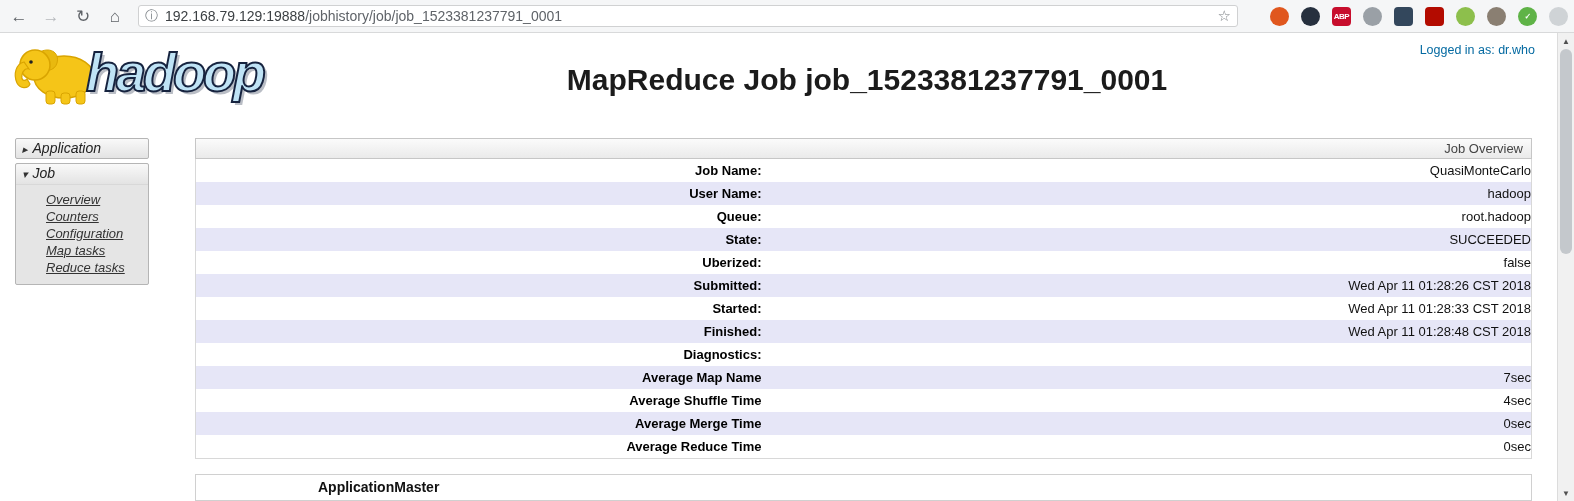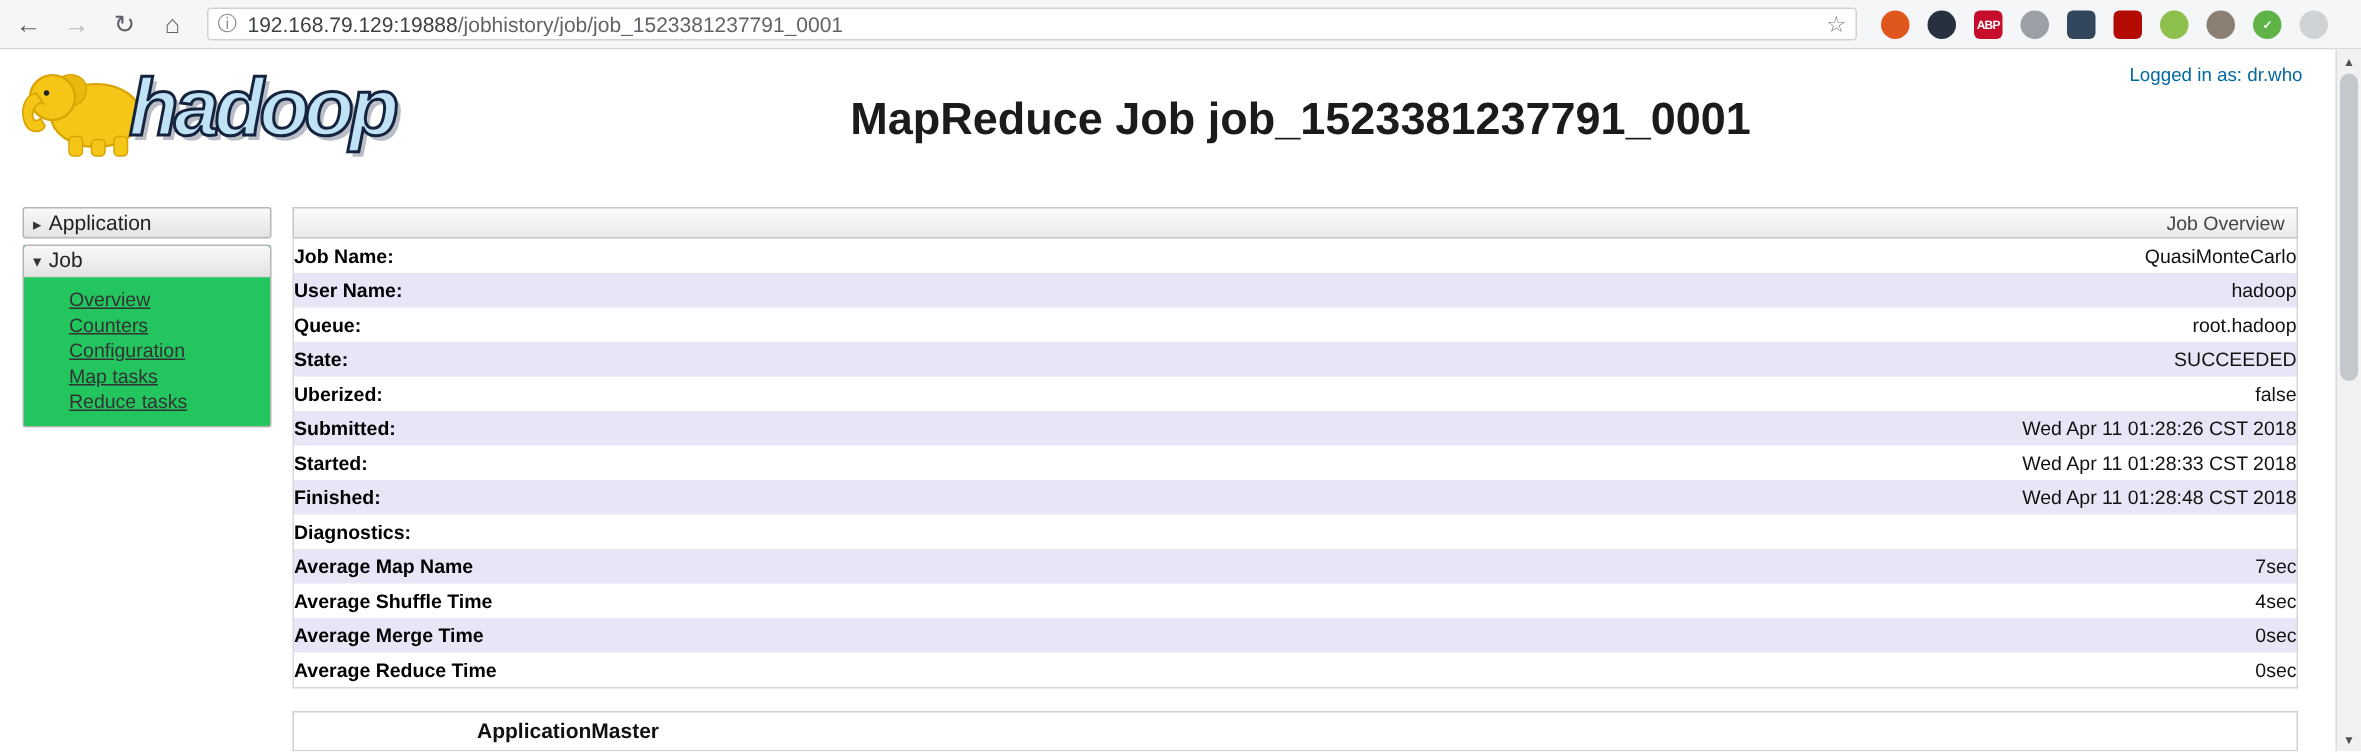--- a/index.html
+++ b/index.html
@@ -21,68 +21,68 @@
   .omnibox {
     height:22px; margin-left:10px; width:1100px; background:#fff;
     border:1px solid #d0d1d2; border-radius:3px; display:flex; align-items:center;
     padding:0 6px;
   }
   .info-ic { color:#80868b; font-size:13px; margin-right:7px; }
   .url { flex:1; font-size:14px; color:#45494d; white-space:nowrap; overflow:hidden; }
   .url .host { color:#3c4043; }
   .url .path { color:#5f6368; }
   .star-ic { color:#7d8186; font-size:15px; margin-left:6px; }
-  .ext-row { display:flex; align-items:center; gap:12px; margin-left:16px; }
+  .ext-row { display:flex; align-items:center; gap:12px; margin-left:32px; }
   .ext {
     width:19px; height:19px; display:flex; align-items:center; justify-content:center;
     color:#fff; font-weight:bold; font-size:8px; letter-spacing:-0.5px; cursor:pointer;
   }
   .round { border-radius:50%; }
   .square { border-radius:4px; }
   
   .page { position:absolute; top:33px; left:0; right:0; bottom:0; background:#fff; }
   .logged-in { position:absolute; top:10px; right:39px; font-size:12.5px; color:#0369a1; }
   .logo { position:absolute; top:6px; left:12px; display:flex; align-items:center; }
   .logo-text {
     font-size:54px; font-weight:bold; font-style:italic; letter-spacing:-3px;
     color:var(--logo-fill,#bfe3f5); -webkit-text-stroke:2px var(--logo-outline,#16233f);
     text-shadow:3px 3px 0 rgba(22,35,63,0.30); margin-left:-18px; line-height:66px;
   }
   .title {
     position:absolute; top:30px; left:160px; right:0; text-align:center;
     font-size:30px; font-weight:bold; color:#1b1b1b;
   }
   
-  .sidebar { position:absolute; left:15px; top:105px; width:166px; font-size:14px; }
+  .sidebar { position:absolute; left:15px; top:105px; width:134px; font-size:14px;font-style:italic; }
   .nav-head-bar {
     height:21px; line-height:19px; background:linear-gradient(#f9f9f9,#e3e3e3);
     border:1px solid #b5b5b5; border-radius:2px; color:#222; padding-left:6px; cursor:pointer;
   }
   .nav-box-app { margin-bottom:4px; }
-  .nav-box-job { border:1px solid #b5b5b5; border-radius:2px; background:#22c55e; }
+  .nav-box-job { border:1px solid #b5b5b5; border-radius:2px; background:#e5e5e5; }
   .nav-box-job .nav-head-bar { border:none; border-bottom:1px solid #d8d8d8; border-radius:2px 2px 0 0; }
   .nav-box-tools { margin-top:8px; }
   .tri { font-size:11px; color:#333; margin-right:5px; }
   .nav-links { list-style:none; padding:6px 0 8px 30px; }
   .nav-links li { line-height:17px; }
   .nav-links a { color:var(--link,#333333); font-size:13px; text-decoration:underline; cursor:pointer; }
   
   .main { position:absolute; left:195px; top:105px; width:1337px; }
   .panel-head {
     height:21px; line-height:19px; text-align:right; padding-right:8px;
     font-size:13px; color:#444; background:linear-gradient(#fbfbfb,#eaeaea);
     border:1px solid var(--panel-border,#c6c6c6);
   }
   table.kv {
     width:100%; border-collapse:collapse; font-size:13px;
     border:1px solid #d8d8d8; border-top:none;
   }
   table.kv tr:nth-child(even) { background:var(--row-alt,#e6e6f7); }
   table.kv th {
-    width:572px; text-align:left; font-weight:bold; color:#000;
+    width:572px; text-align:right; font-weight:bold; color:#000;
     padding:4px 6px 4px 0; white-space:nowrap; vertical-align:top;
   }
   table.kv td { padding:4px 0 4px 9px; color:#111;text-align:right; }
   
   .am-block { margin-top:15px; border:1px solid #d0d0d0; background:#fff; }
   .am-title { font-weight:bold; font-size:14px; color:#111; padding:4px 0 5px 122px; }
   
   .scrollbar {
     position:absolute; top:0; right:0; width:17px; height:468px;
     background:#f1f1f1; border-left:1px solid #dcdcdc;

